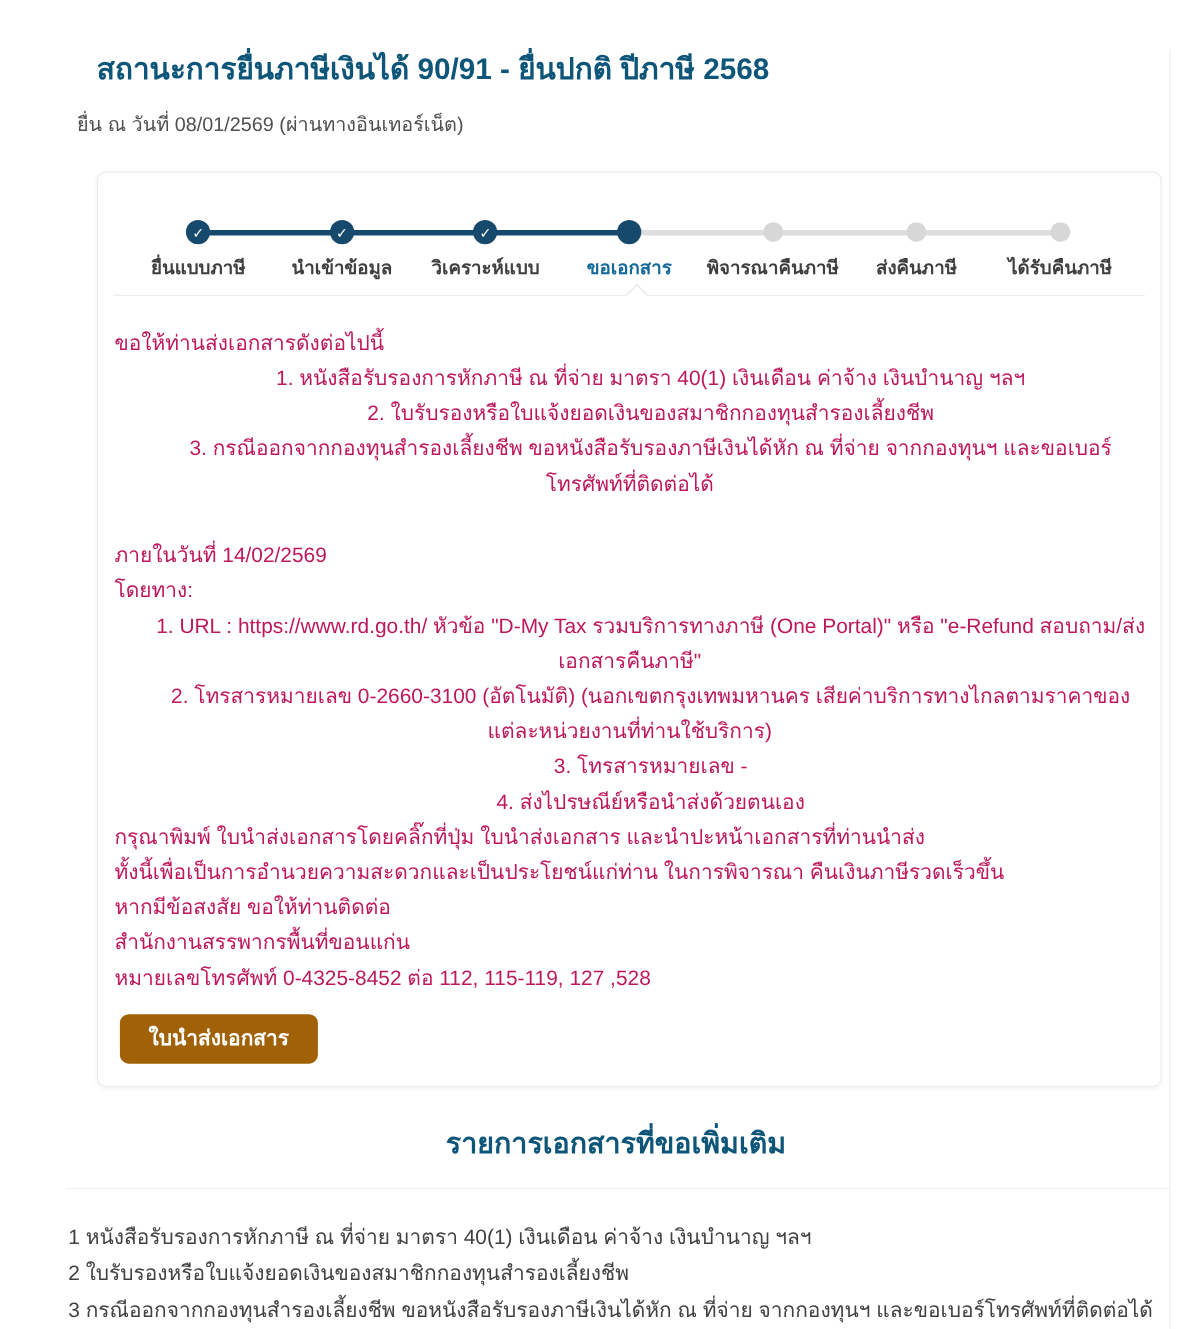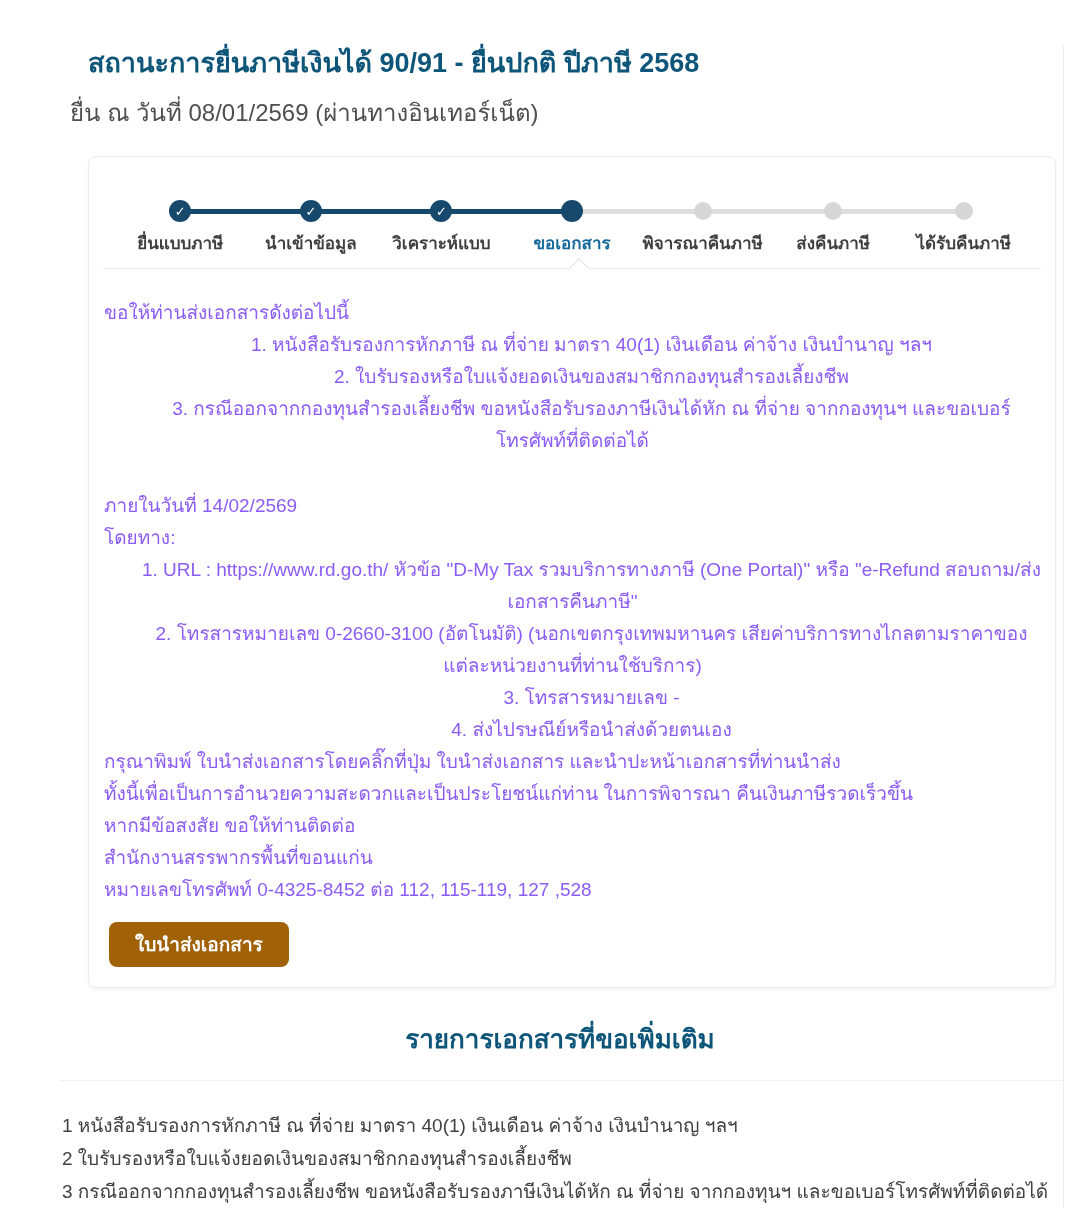--- a/index.html
+++ b/index.html
@@ -14,21 +14,21 @@
   .page { position: relative; width: 1080px; height: 1208px; }
   .right-edge-line { position: absolute; left: 1063px; top: 0; bottom: 0; width: 1px; background: #ededed; }
 
   
   .page-title {
     margin: 46px 20px 0 88px;
     font-size: 27px; font-weight: bold; color: #0e5679; line-height: 34px;
   }
   .filed-date {
     margin: 20px 20px 0 70px;
-    font-size: 24px; color: #4f4f4f; line-height: 26px;
+    font-size: 18px; color: #4f4f4f; line-height: 26px;
   }
 
   
   .card {
     margin: 30px 24px 0 88px;
     width: 968px;
     background: #fff;
     border: 1px solid #ebebeb;
     border-radius: 8px;
     box-shadow: 0 2px 4px rgba(0,0,0,0.04);
@@ -97,21 +97,21 @@
     width: 14px; height: 14px;
     background: #ffffff;
     border-left: 1px solid #e3e3e3;
     border-top: 1px solid #e3e3e3;
     transform: rotate(45deg);
   }
 
   
   .status-paragraphs {
     margin: 28px 14px 0 15px;
-    font-size: 19px; line-height: 32px; color: #8b5cf6;
+    font-size: 19px; line-height: 32px; color: #be185d;
   }
   .status-paragraphs .line { min-height: 32px; }
   .status-paragraphs .ind { text-indent: 38px; text-align: center; }
   .status-paragraphs .gap { margin-top: 33px; }
 
   .btn {
     display: inline-block;
     background: #a16207;
     color: #ffffff;
     border: none;

